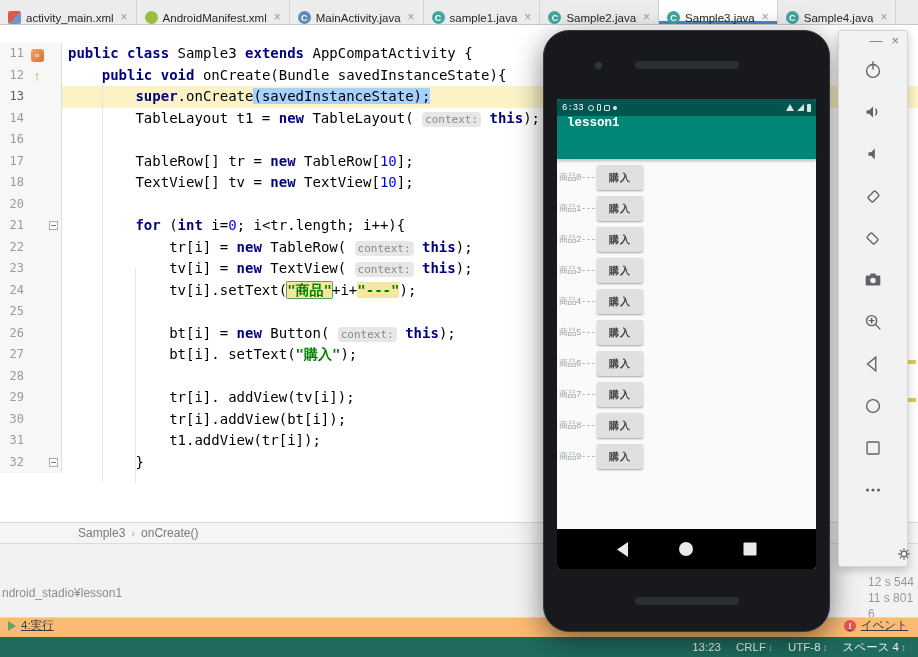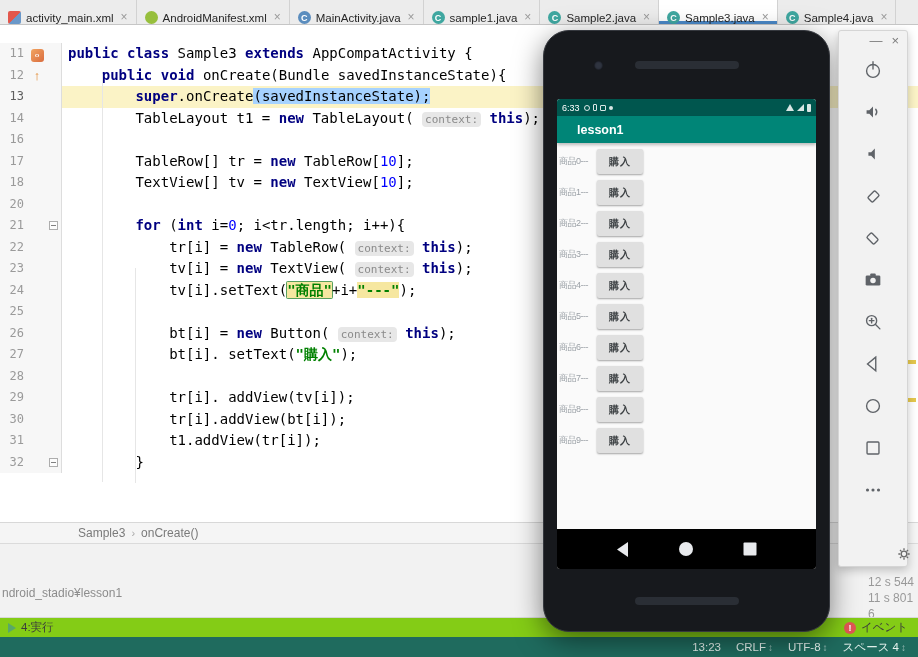--- a/index.html
+++ b/index.html
@@ -57,22 +57,22 @@
               font-size:12px; color:#7A7A7A; }
   .crumb-sep { color:#A9A9A9; font-size:11px; }
 
   
   .lowerpanel { position:absolute; top:543px; left:0; right:0; height:74px; background:#F2F2F2;
                 border-top:1px solid #DBDBDB; }
   .proj-path { position:absolute; left:2px; top:42px; font-size:12px; color:#8C8C8C; }
   .log-lines { position:absolute; right:4px; top:30px; text-align:left; font-size:12px; color:#999999; line-height:16px; }
 
   
-  .runstrip { position:absolute; top:617px; left:0; right:0; height:20px; background:#84cc16;
-              border-top:1px solid #D8D8D8; display:flex; align-items:center; font-size:11.5px; color:#3C3C3C; }
+  .runstrip { position:absolute; top:617px; left:0; right:0; height:20px; background:#fdba74;
+              border-top:1px solid #D8D8D8; display:flex; align-items:flex-start; font-size:11.5px; color:#3C3C3C;text-decoration:underline; }
   .run-tab { display:flex; align-items:center; gap:5px; margin-left:8px; }
   .run-icon { width:0; height:0; border-left:8px solid var(--run-green); border-top:5px solid transparent;
               border-bottom:5px solid transparent; }
   .spacer { flex:1; }
   .event-area { display:flex; align-items:center; gap:5px; margin-right:10px; }
   .event-badge { width:12px; height:12px; border-radius:50%; background:var(--event-red); color:#fff;
                  font-size:9px; font-weight:bold; display:flex; align-items:center; justify-content:center; }
 
   
   .statusbar { position:absolute; top:637px; left:0; right:0; height:20px; background:var(--teal-status);
@@ -84,35 +84,35 @@
   
   .phone { position:absolute; left:543px; top:30px; width:287px; height:602px; background:#17191D;
            border:1px solid #35383E; border-radius:26px; box-shadow:0 8px 28px rgba(0,0,0,.5); z-index:30; }
   .cam-dot { position:absolute; left:50px; top:30px; width:9px; height:9px; border-radius:50%;
              background:#2F3440; box-shadow:inset 0 0 2px #000; }
   .spk { position:absolute; left:50%; transform:translateX(-50%); width:104px; height:8px;
          border-radius:5px; background:#2A2E35; }
   .spk.top { top:30px; }
   .spk.bottom { bottom:26px; }
   .ph-screen { position:absolute; left:13px; top:68px; width:259px; height:470px; background:#FAFAFA;
-               border-radius:3px; overflow:hidden; }
+               border-radius:3px; overflow:hidden;font-family:Liberation Mono, monospace; }
   .ph-status { height:17px; background:var(--phone-statusbar); display:flex; align-items:center;
                gap:4px; padding:0 5px; }
   .ph-time { color:#FFFFFF; font-size:9px; }
   .mini { display:inline-block; opacity:.85; }
   .mini-settings { width:6px; height:6px; border:1px solid #fff; border-radius:50%; }
   .mini-usb { width:4px; height:7px; border:1px solid #fff; border-radius:1px; }
   .mini-notification { width:6px; height:6px; border:1px solid #fff; border-radius:1px; }
   .mini-dot { width:4px; height:4px; background:#fff; border-radius:50%; }
   .mini-wifi { width:0; height:0; border-left:4px solid transparent; border-right:4px solid transparent;
                border-bottom:7px solid #fff; }
   .mini-signal { width:0; height:0; border-left:7px solid transparent; border-bottom:7px solid #fff; }
   .mini-battery { width:4px; height:8px; background:#fff; border-radius:1px; }
-  .ph-appbar { height:27px; background:var(--phone-appbar); color:#FFFFFF; font-size:12.5px; font-weight:bold;
-               display:flex; align-items:center; padding-left:20px; box-shadow:0 2px 3px rgba(0,0,0,.25);
+  .ph-appbar { height:43px; background:var(--phone-appbar); color:#FFFFFF; font-size:12.5px; font-weight:bold;
+               display:flex; padding-left:10px; box-shadow:0 2px 3px rgba(0,0,0,.25);
                position:relative; z-index:2; }
   .ph-content { position:relative; height:380px; background:#FAFAFA; padding-top:3px; }
   .ph-row { display:flex; align-items:center; height:31px; padding-left:2px; }
   .ph-label { font-size:9px; color:#9AA0A6; width:36px; letter-spacing:-0.5px; white-space:nowrap; overflow:hidden; }
   .ph-btn { width:46px; height:25px; margin-left:2px; background:#E0E0E0; border-radius:2px;
             box-shadow:0 1px 2px rgba(0,0,0,.35); font-size:10px; font-weight:bold; color:#3C4043;
             display:flex; align-items:center; justify-content:center; letter-spacing:1px; }
   .ph-nav { position:absolute; left:0; right:0; bottom:0; height:40px; background:#000;
             display:flex; align-items:center; justify-content:space-around; padding:0 34px; }
   .nav-btn { display:flex; align-items:center; justify-content:center; width:24px; height:24px; }

